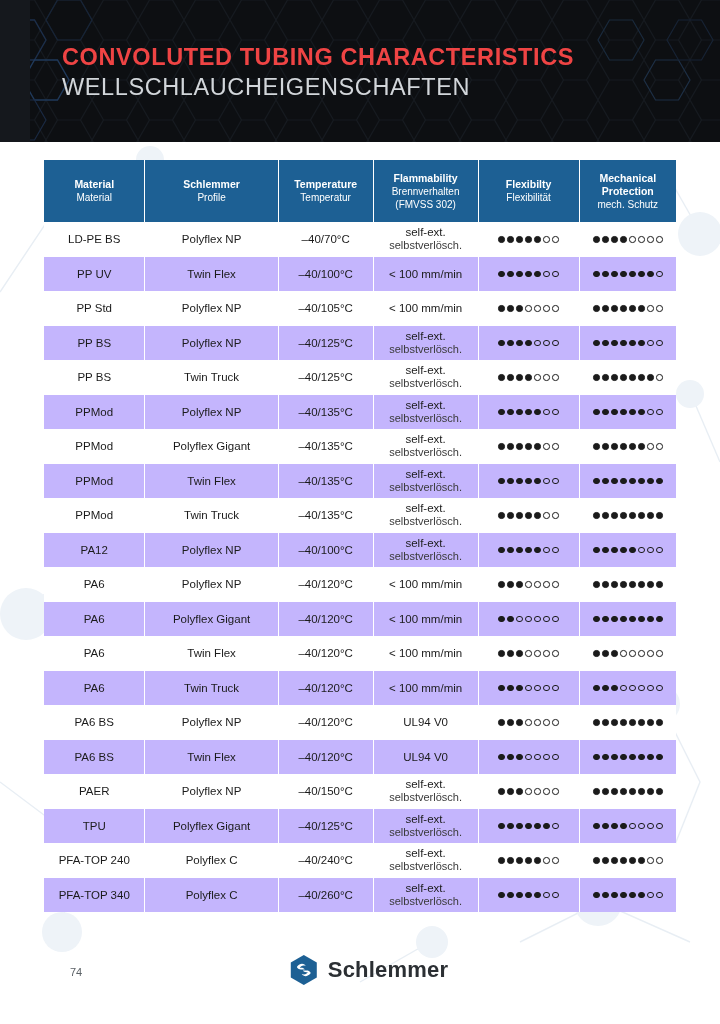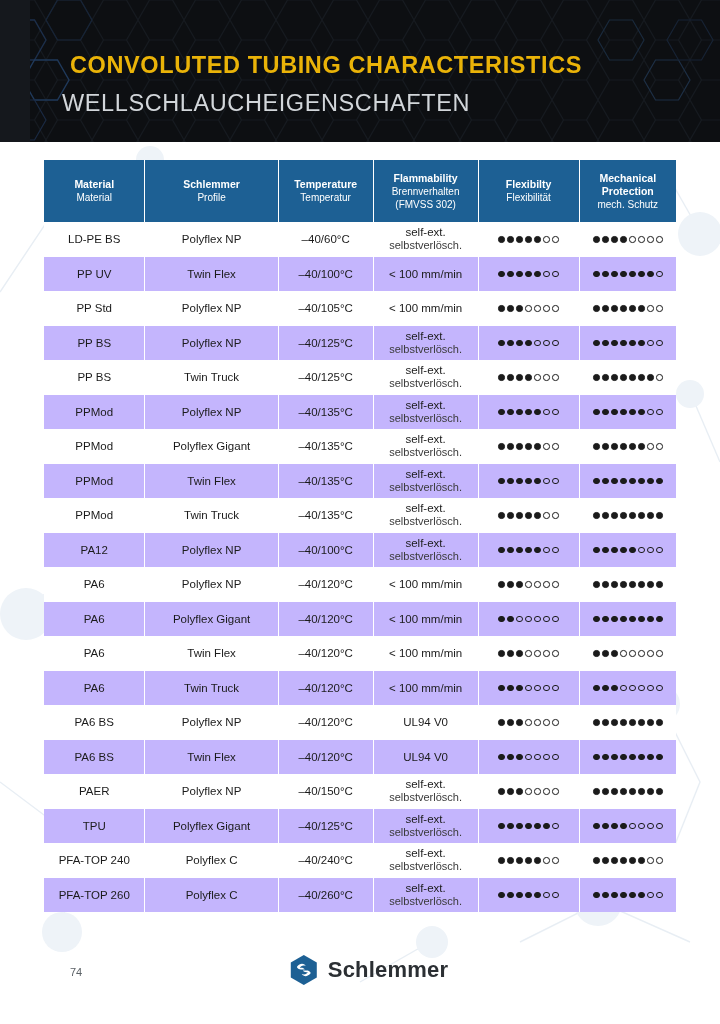--- a/index.html
+++ b/index.html
@@ -31,26 +31,26 @@
     left: 0; top: 0;
     width: 30px; height: 142px;
     background: #15181d;
   }
   .header-titles {
     position: absolute;
     left: 62px;
     top: 42px;
   }
   .title-line1 {
-    color: #eab308;
+    color: #ef4444;
     font-size: 23.5px;
     font-weight: bold;
     letter-spacing: 0.6px;
     line-height: 30px;
-    margin: 8px;
+    margin: 0;
     text-align: right;
   }
   .title-line2 {
     color: #d2d6da;
     font-size: 23.5px;
     font-weight: normal;
     letter-spacing: 0.6px;
     line-height: 30px;
     margin: 0;
   }
@@ -236,21 +236,21 @@
         <th style="width:96px">
           <span class="th-en">Mechanical Protection</span>
           <span class="th-de">mech. Schutz</span>
         </th>
       </tr>
     </thead>
     <tbody id="tbody">
         <tr class="odd">
           <td>LD-PE BS</td>
           <td>Polyflex NP</td>
-          <td>–40/60°C</td>
+          <td>–40/70°C</td>
           <td><span class="cell-two-line"><span class="l1">self-ext.</span><span class="l2">selbstverlösch.</span></span></td>
           <td>
             <div class="dots">
               <span class="dot full"></span>
               <span class="dot full"></span>
               <span class="dot full"></span>
               <span class="dot full"></span>
               <span class="dot full"></span>
               <span class="dot empty"></span>
               <span class="dot empty"></span>
@@ -785,21 +785,21 @@
               <span class="dot full"></span>
               <span class="dot full"></span>
               <span class="dot full"></span>
               <span class="dot full"></span>
               <span class="dot empty"></span>
               <span class="dot empty"></span>
             </div>
           </td>
         </tr>
         <tr class="even">
-          <td>PFA-TOP 260</td>
+          <td>PFA-TOP 340</td>
           <td>Polyflex C</td>
           <td>–40/260°C</td>
           <td><span class="cell-two-line"><span class="l1">self-ext.</span><span class="l2">selbstverlösch.</span></span></td>
           <td>
             <div class="dots">
               <span class="dot full"></span>
               <span class="dot full"></span>
               <span class="dot full"></span>
               <span class="dot full"></span>
               <span class="dot full"></span>

